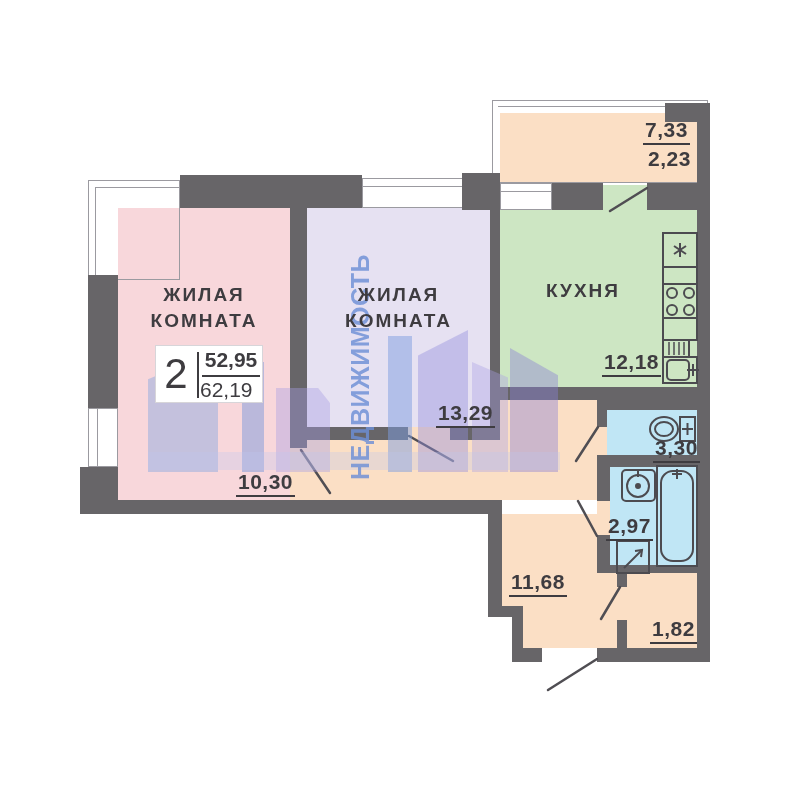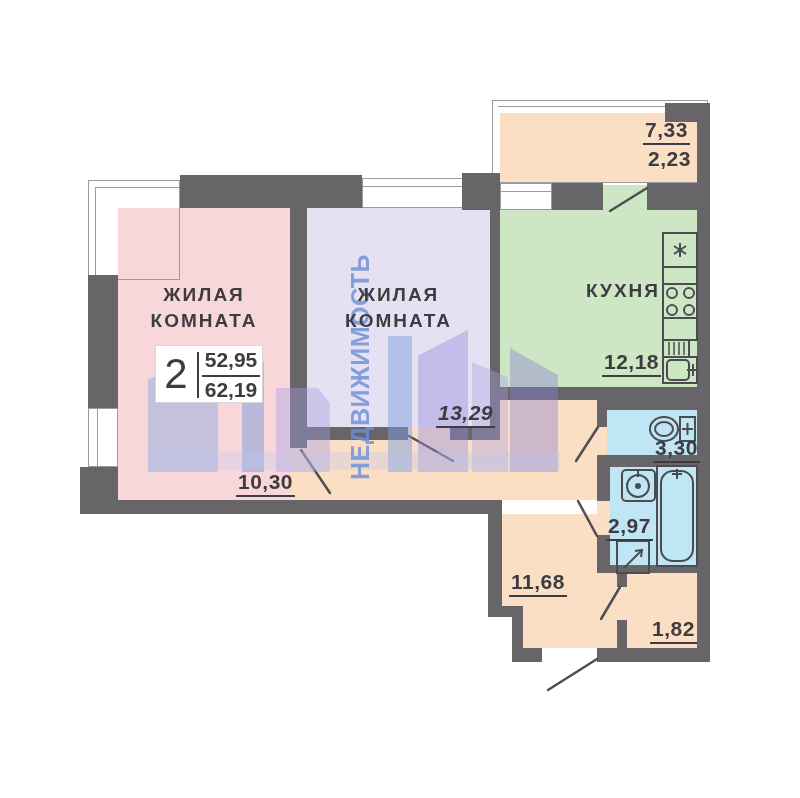--- a/index.html
+++ b/index.html
@@ -16,22 +16,22 @@
     letter-spacing:0.5px;padding:0 2px 1px 2px;}
   .num.u{border-bottom:2px solid var(--ink);}
   .infobox{position:absolute;left:155px;top:345px;width:108px;height:58px;
     background:#fff;border:1px solid #d7d5d9;box-sizing:border-box;}
   .infobox .big{position:absolute;left:0;top:0;width:40px;height:58px;line-height:56px;
     text-align:center;font-size:42px;font-weight:400;color:var(--ink);}
   .infobox .vline{position:absolute;left:41px;top:6px;width:2px;height:46px;background:var(--ink);}
   .infobox .n1{position:absolute;left:44px;top:2px;width:62px;text-align:center;
     font-size:21px;font-weight:700;color:var(--ink);}
   .infobox .hline{position:absolute;left:46px;top:29px;width:58px;height:2px;background:var(--ink);}
-  .infobox .n2{position:absolute;left:44px;top:32px;width:62px;text-align:center;
-    font-size:21px;font-weight:700;color:var(--ink);}
+  .infobox .n2{position:absolute;left:44px;top:32px;width:62px;
+    font-size:21px;font-weight:400;color:var(--ink);}
   .wm-b{position:absolute;}
   .wm-vert{position:absolute;left:346px;top:270px;width:36px;height:210px;
     writing-mode:vertical-rl;transform:rotate(180deg);text-align:center;
     font-size:25px;font-weight:700;letter-spacing:0.5px;color:rgba(108,143,214,0.82);}
   .wm-city{position:absolute;left:336px;top:472px;width:232px;text-align:center;
     font-size:29px;font-weight:700;letter-spacing:5px;color:rgba(160,153,182,0.55);}
   svg.fixtures{position:absolute;left:0;top:0;pointer-events:none;}
 </style>
 </head>
 <body>
@@ -176,24 +176,24 @@
   <div class="wm-b" style="left:472px;top:362px;width:36px;height:110px;background:rgba(170,160,230,0.38);clip-path:polygon(0 0,100% 14%,100% 100%,0 100%);"></div>
   <div class="wm-b" style="left:510px;top:348px;width:48px;height:124px;background:rgba(138,128,212,0.42);clip-path:polygon(0 0,100% 22%,100% 100%,0 100%);"></div>
   <div class="wm-b" style="left:148px;top:452px;width:412px;height:18px;background:rgba(188,198,240,0.30);"></div>
 
   <div class="wm-vert">НЕДВИЖИМОСТЬ</div>
 
   <div class="room-label" style="left:118px;top:282px;width:172px;">ЖИЛАЯ
 КОМНАТА</div>
   <div class="room-label" style="left:307px;top:282px;width:183px;">ЖИЛАЯ
 КОМНАТА</div>
-  <div class="room-label" style="left:500px;top:278px;width:166px;padding-left:40px;">КУХНЯ</div>
+  <div class="room-label" style="left:500px;top:278px;width:166px;">КУХНЯ</div>
 
   <div class="num u" style="left:236px;top:470px;">10,30</div>
-  <div class="num u" style="left:436px;top:401px;font-style:italic;">13,29</div>
+  <div class="num u" style="left:436px;top:401px;">13,29</div>
   <div class="num u" style="left:602px;top:350px;">12,18</div>
   <div class="num u" style="left:509px;top:570px;">11,68</div>
   <div class="num u" style="left:653px;top:436px;">3,30</div>
   <div class="num u" style="left:606px;top:514px;">2,97</div>
   <div class="num u" style="left:650px;top:617px;">1,82</div>
   <div class="num u" style="left:643px;top:118px;">7,33</div>
   <div class="num" style="left:646px;top:147px;">2,23</div>
 
   <div class="infobox">
     <div class="big">2</div>

